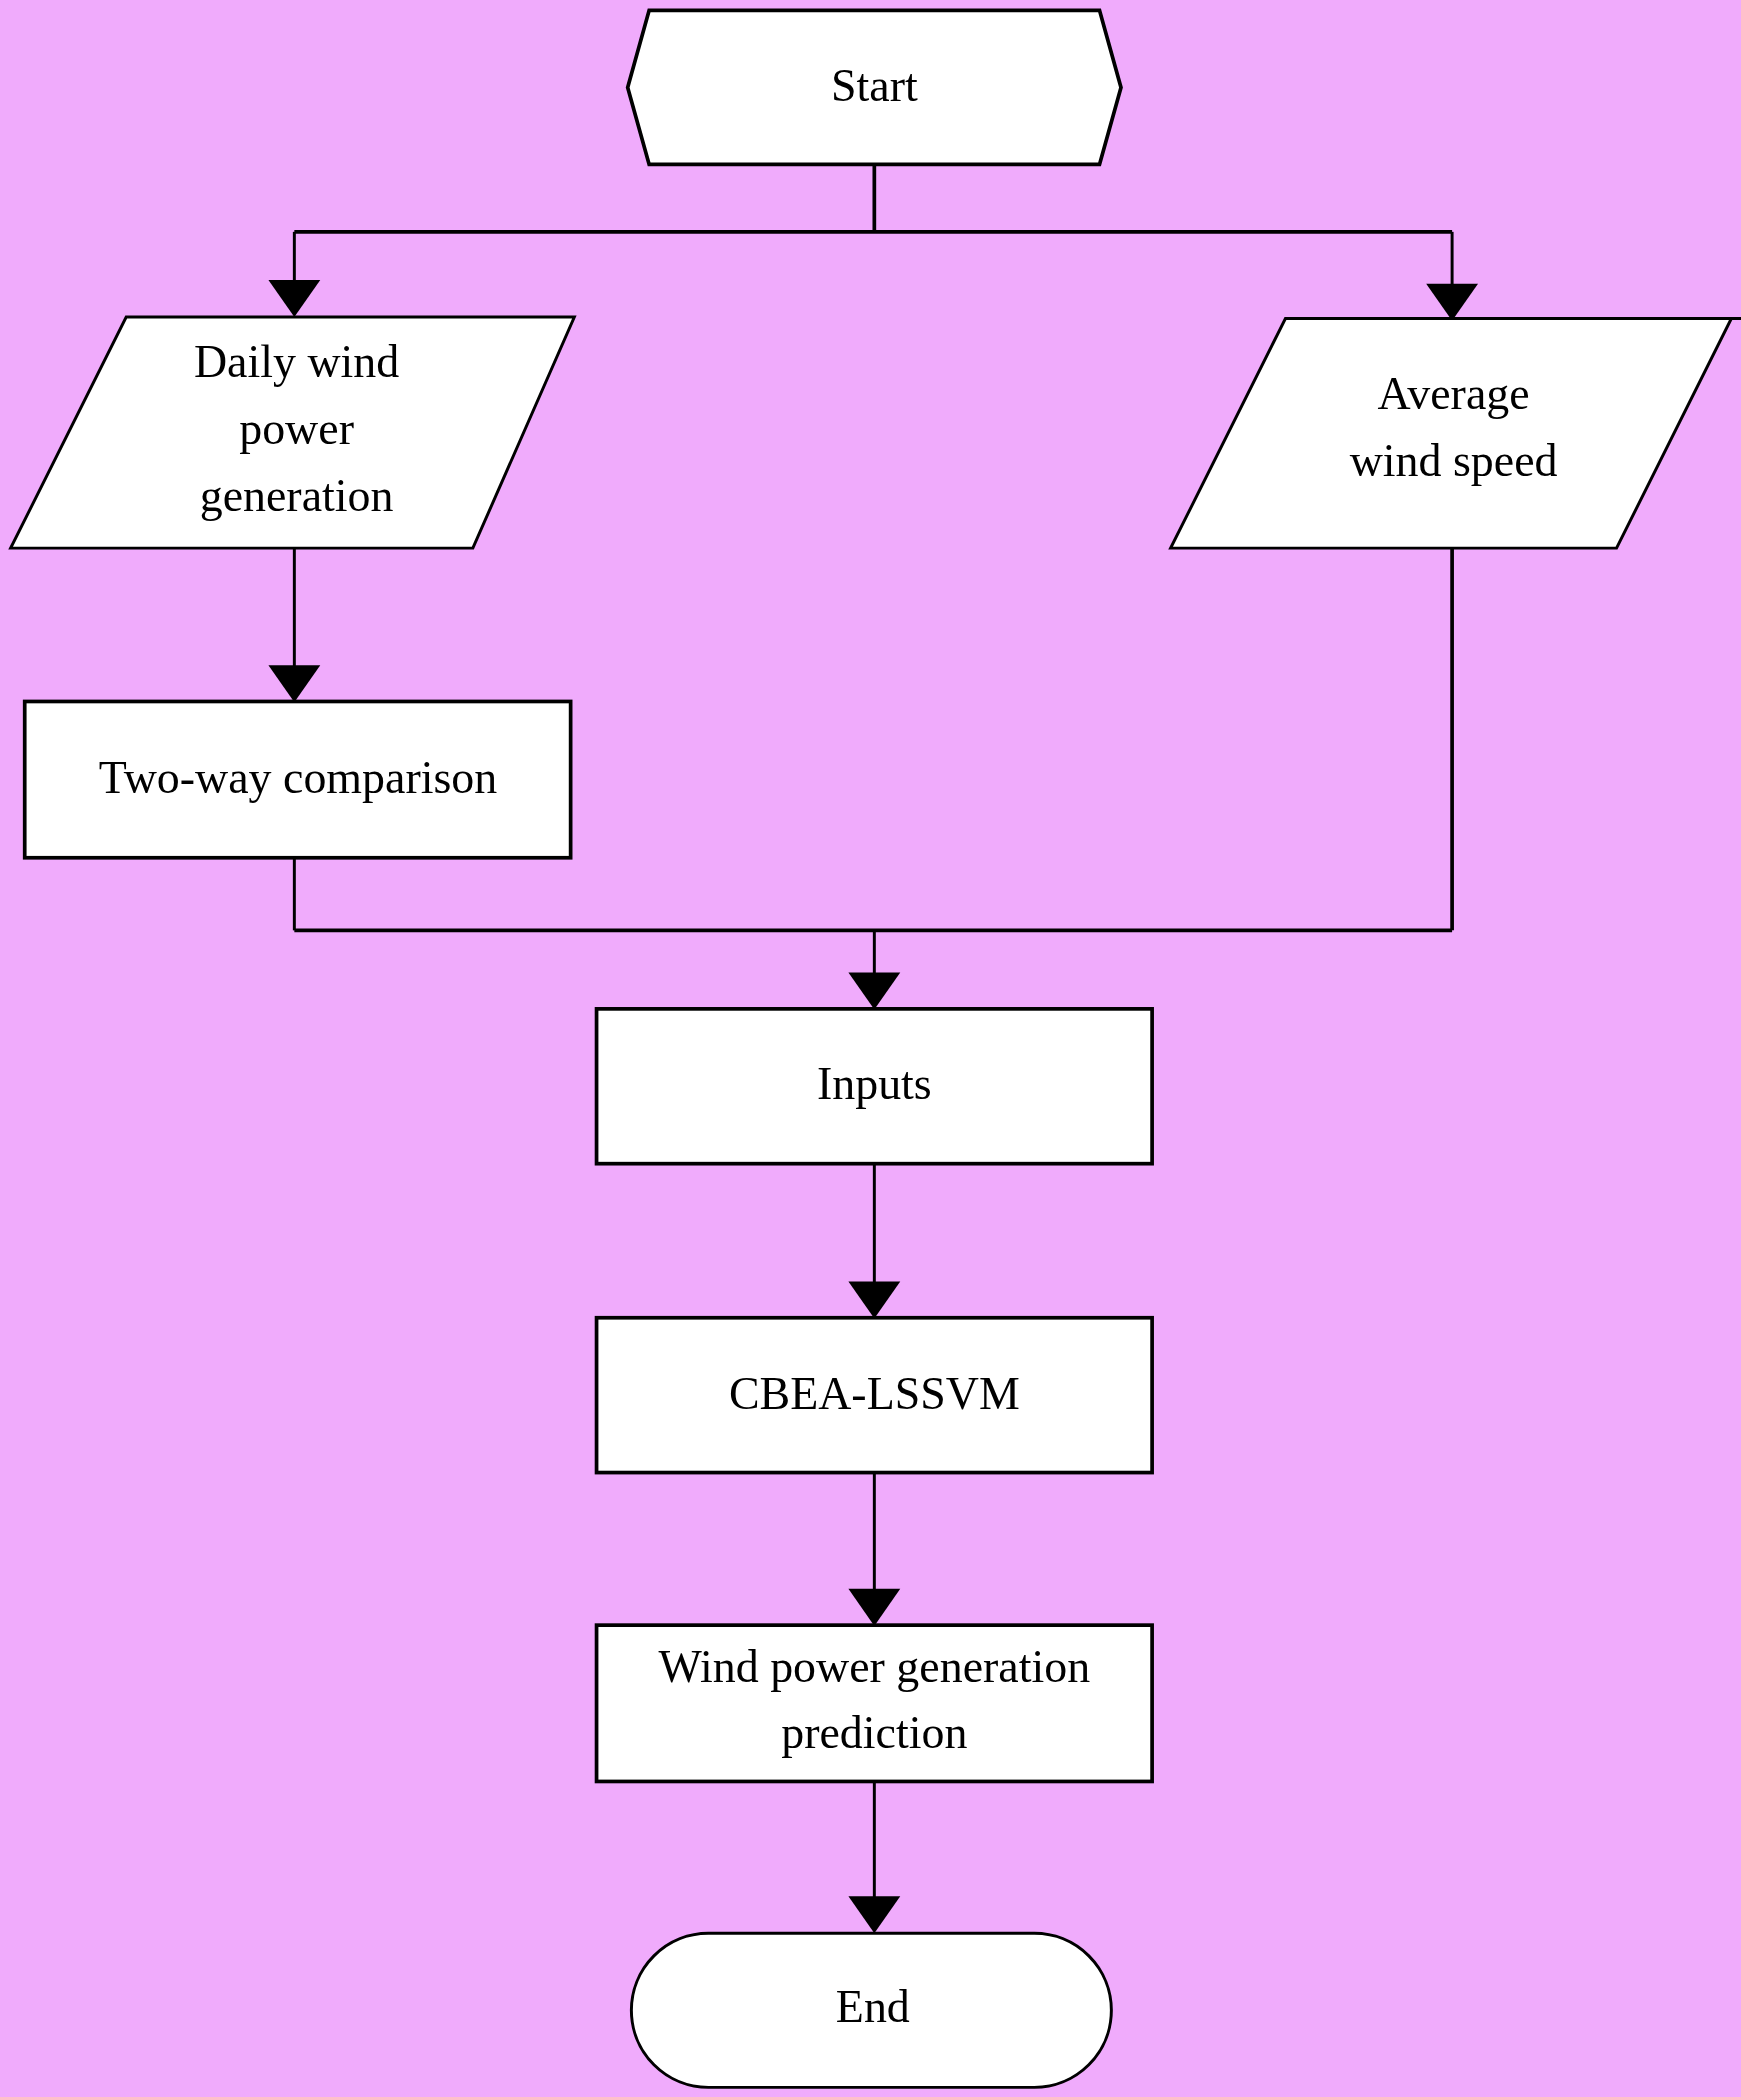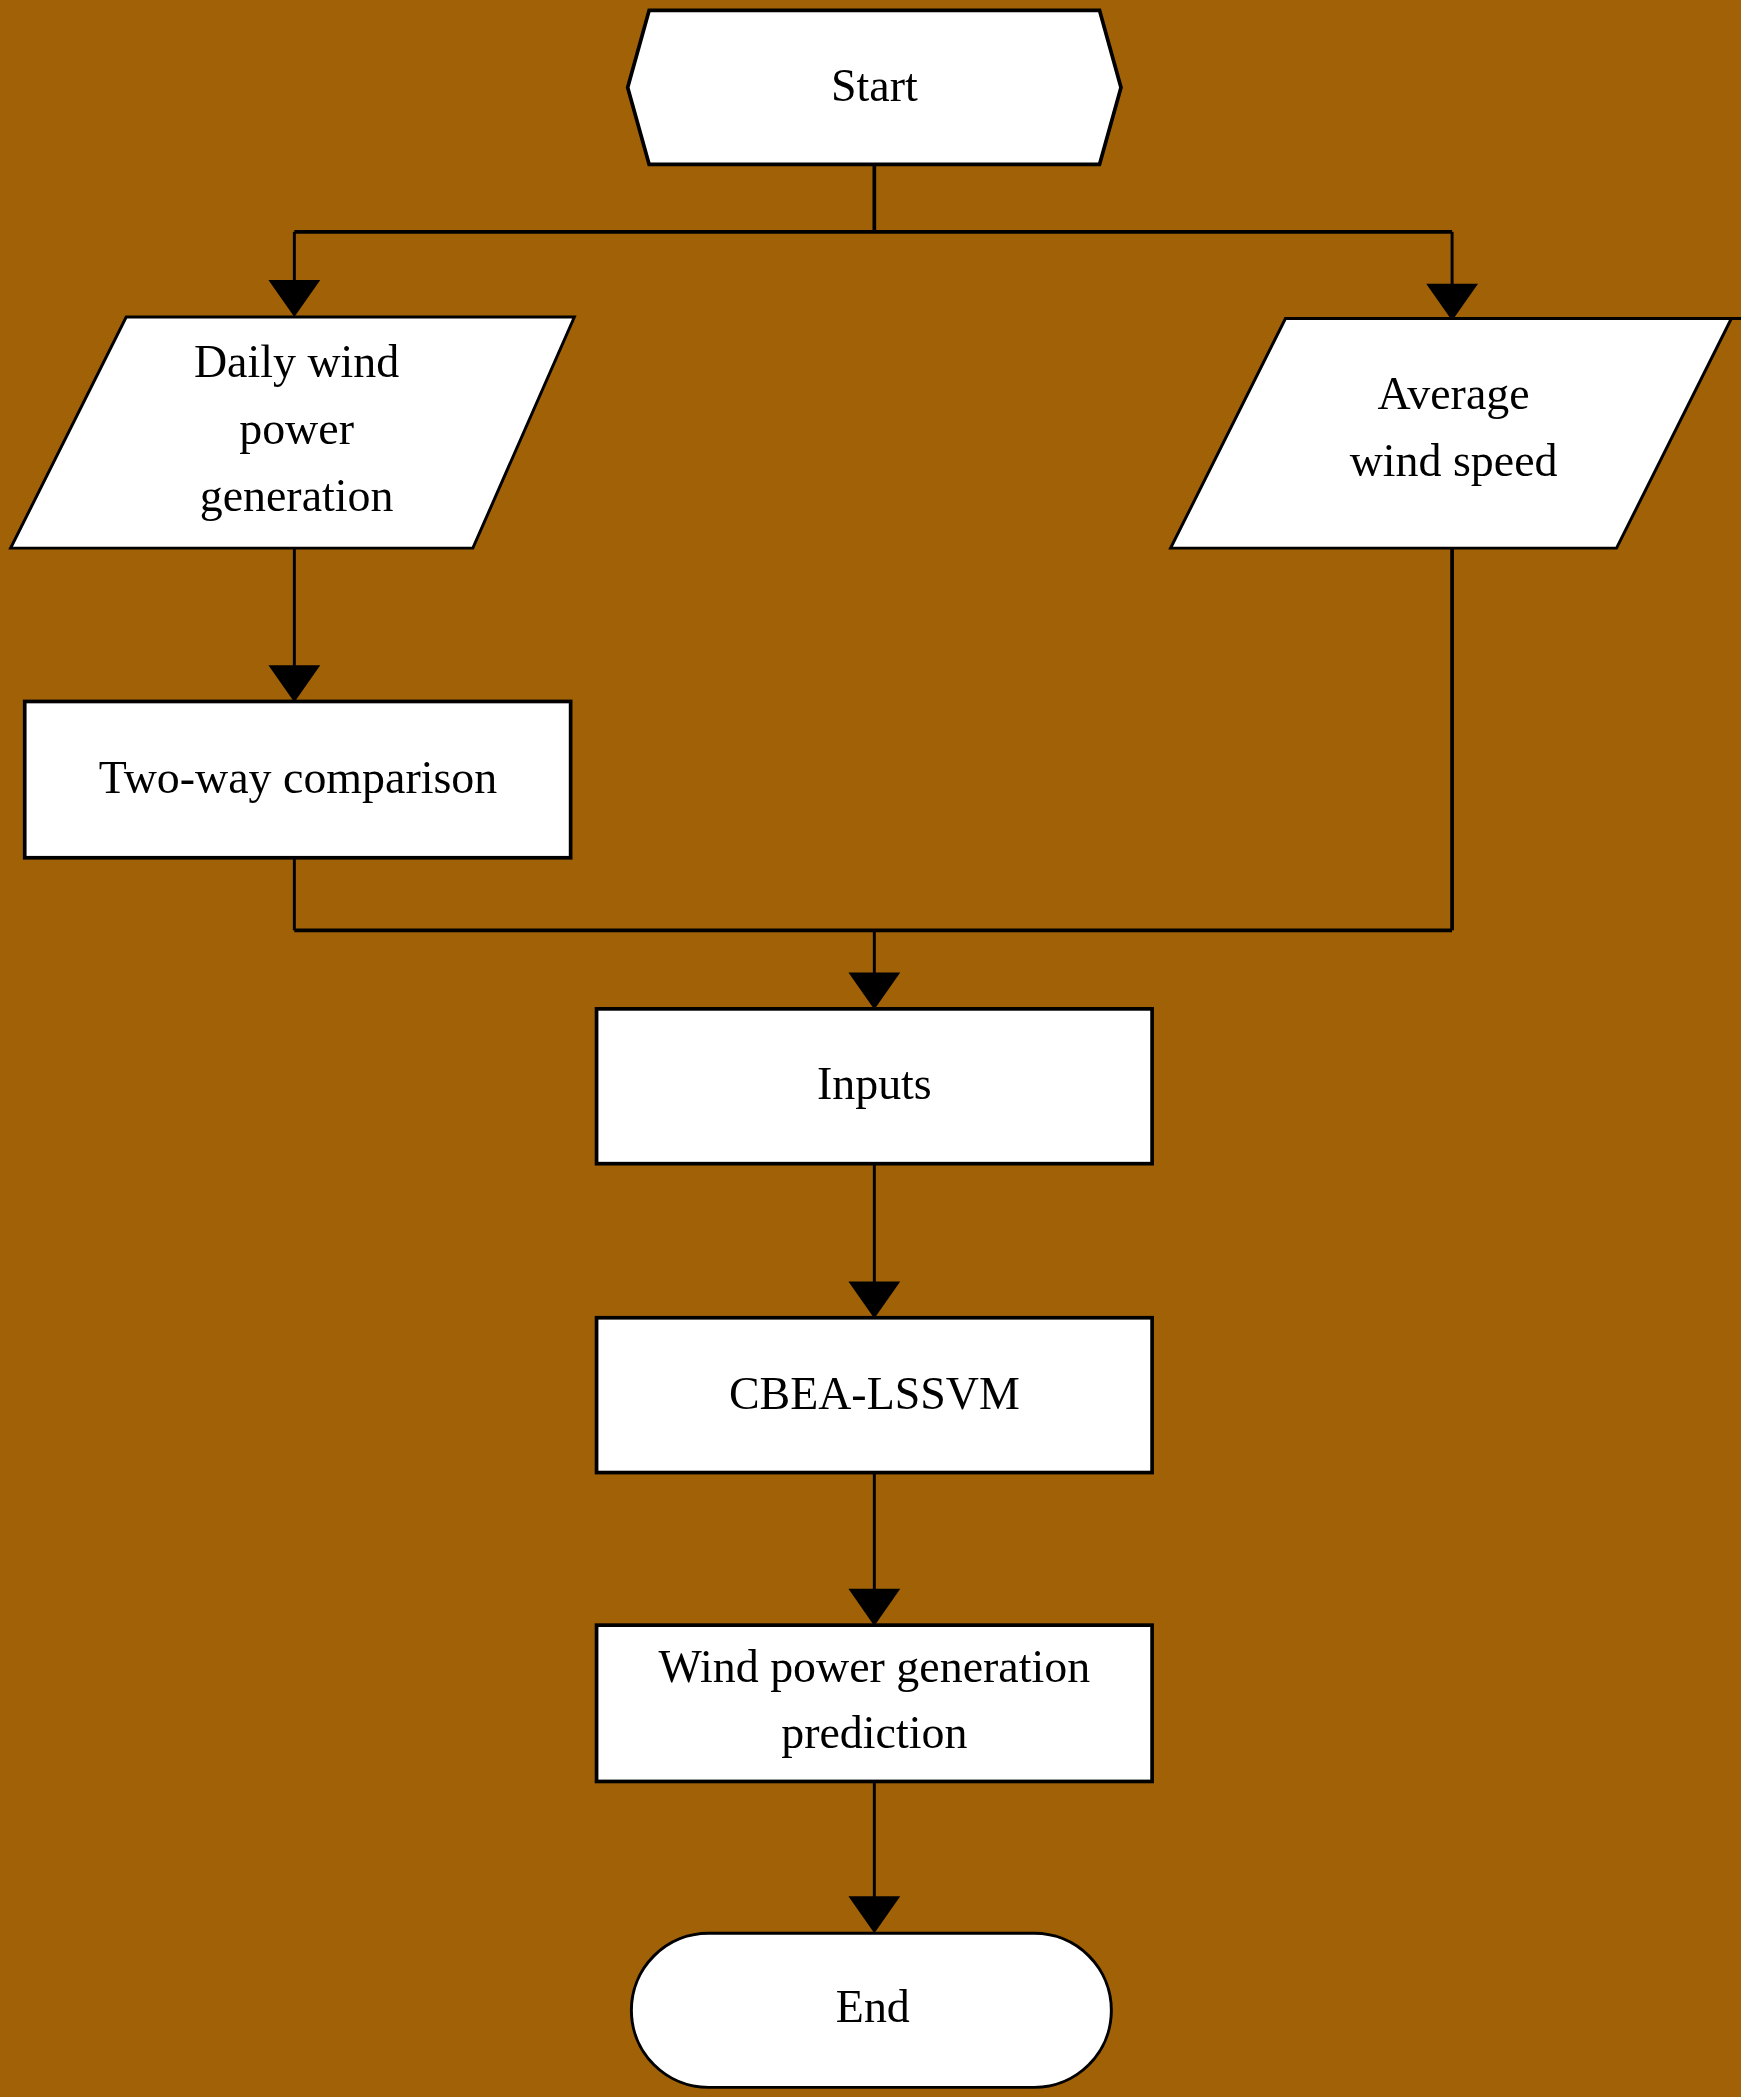--- a/index.html
+++ b/index.html
@@ -8,21 +8,21 @@
     padding: 0;
     background: #ffffff;
   }
   body {
     font-family: "Liberation Serif", "DejaVu Serif", serif;
   }
   #diagram-wrap {
     width: 1742px;
     height: 2097px;
     position: relative;
-    background: #a16207;
+    background: #f0abfc;
     overflow: hidden;
   }
   svg#flowchart {
     display: block;
     width: 1742px;
     height: 2097px;
   }
   .node-shape {
     fill: #ffffff;
     stroke: #000000;

